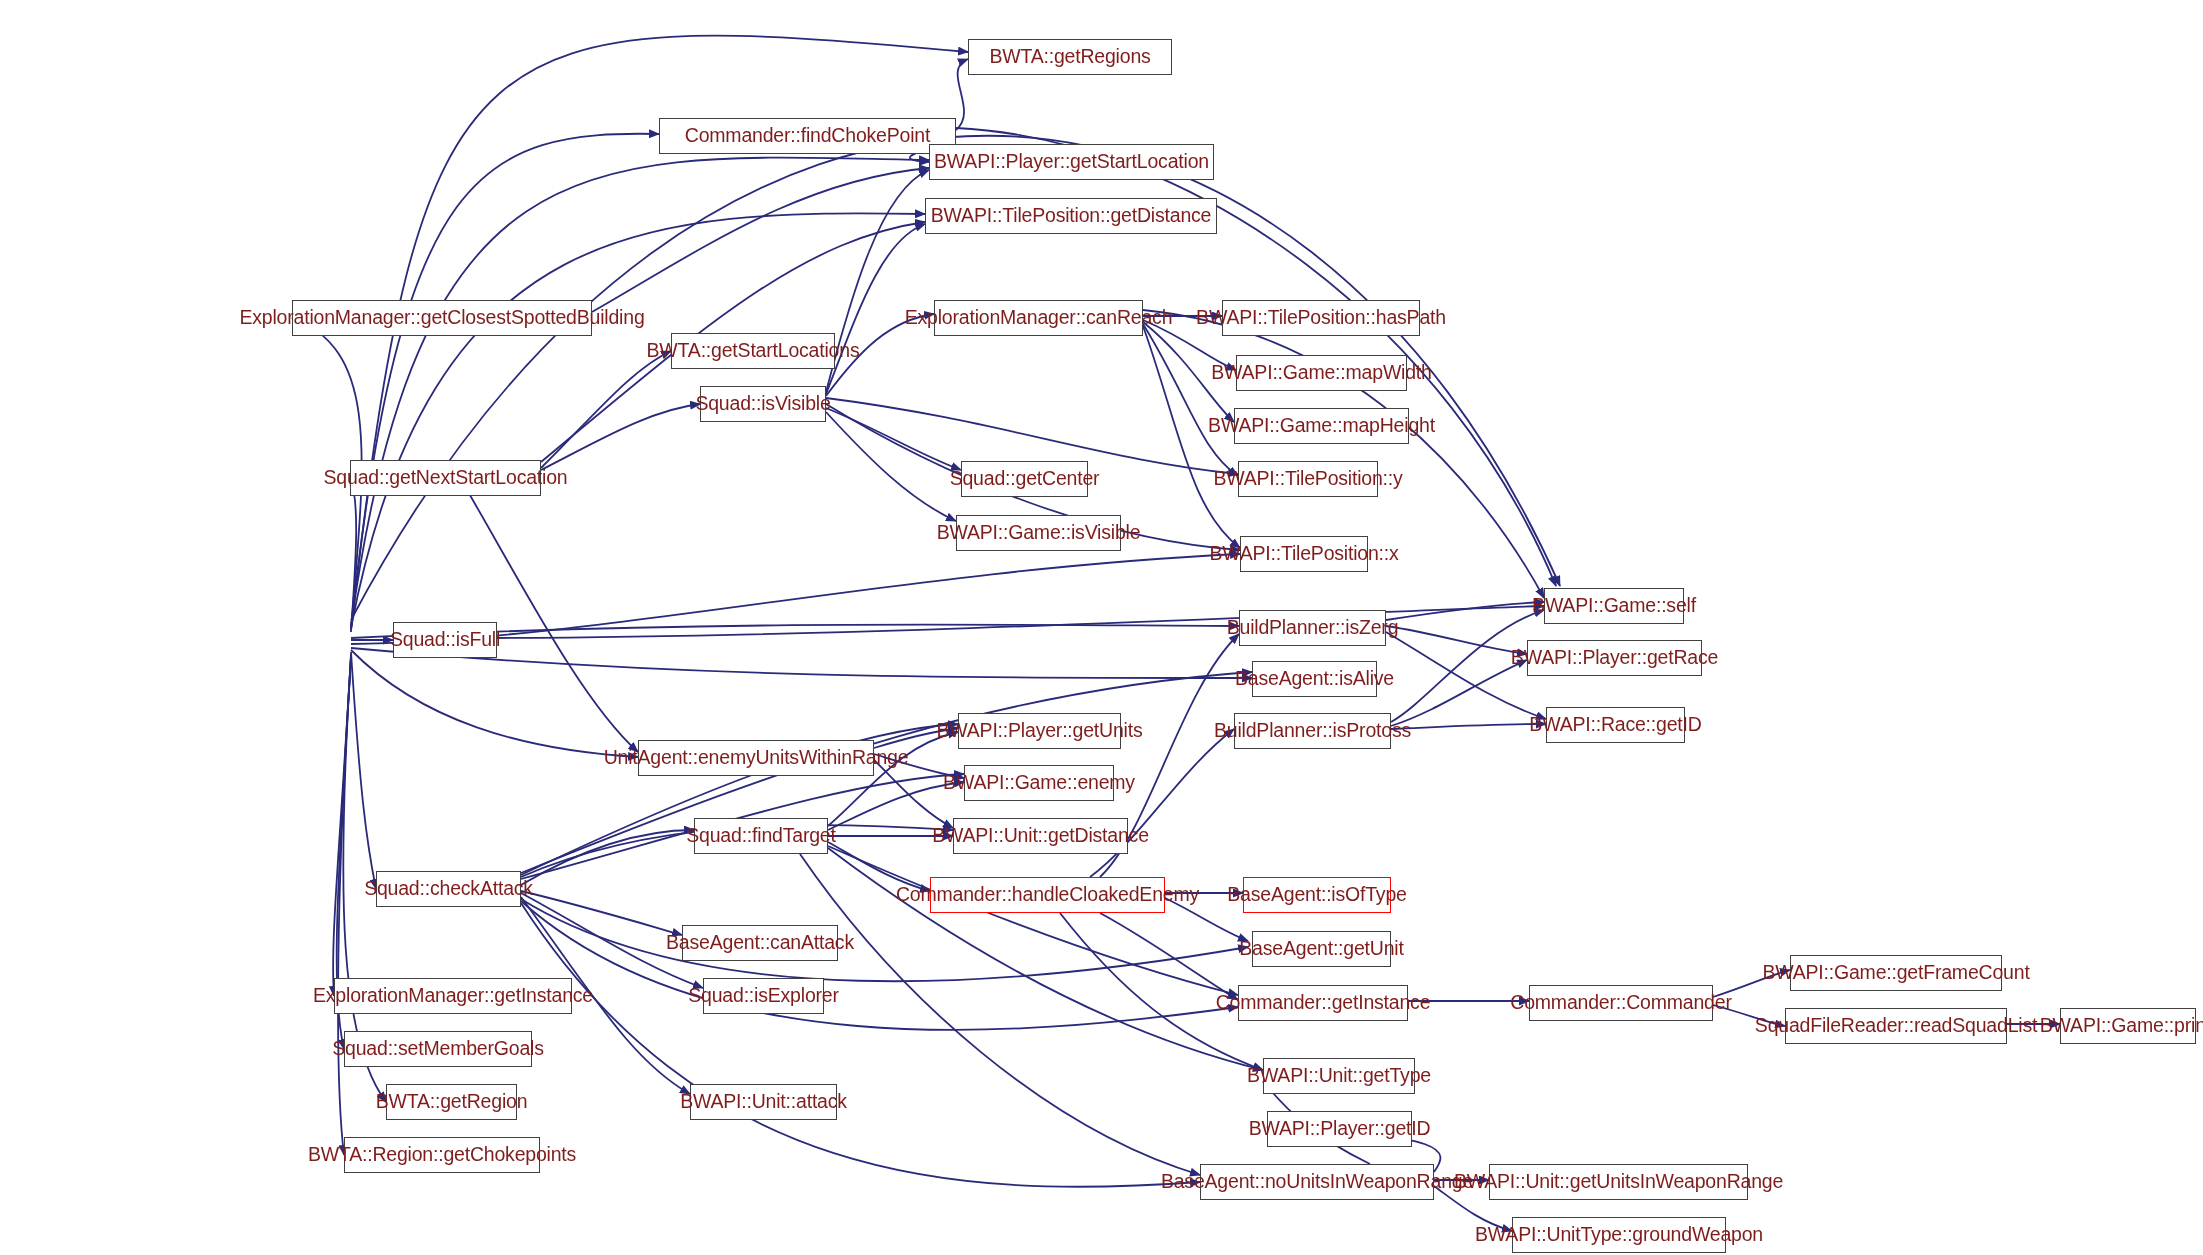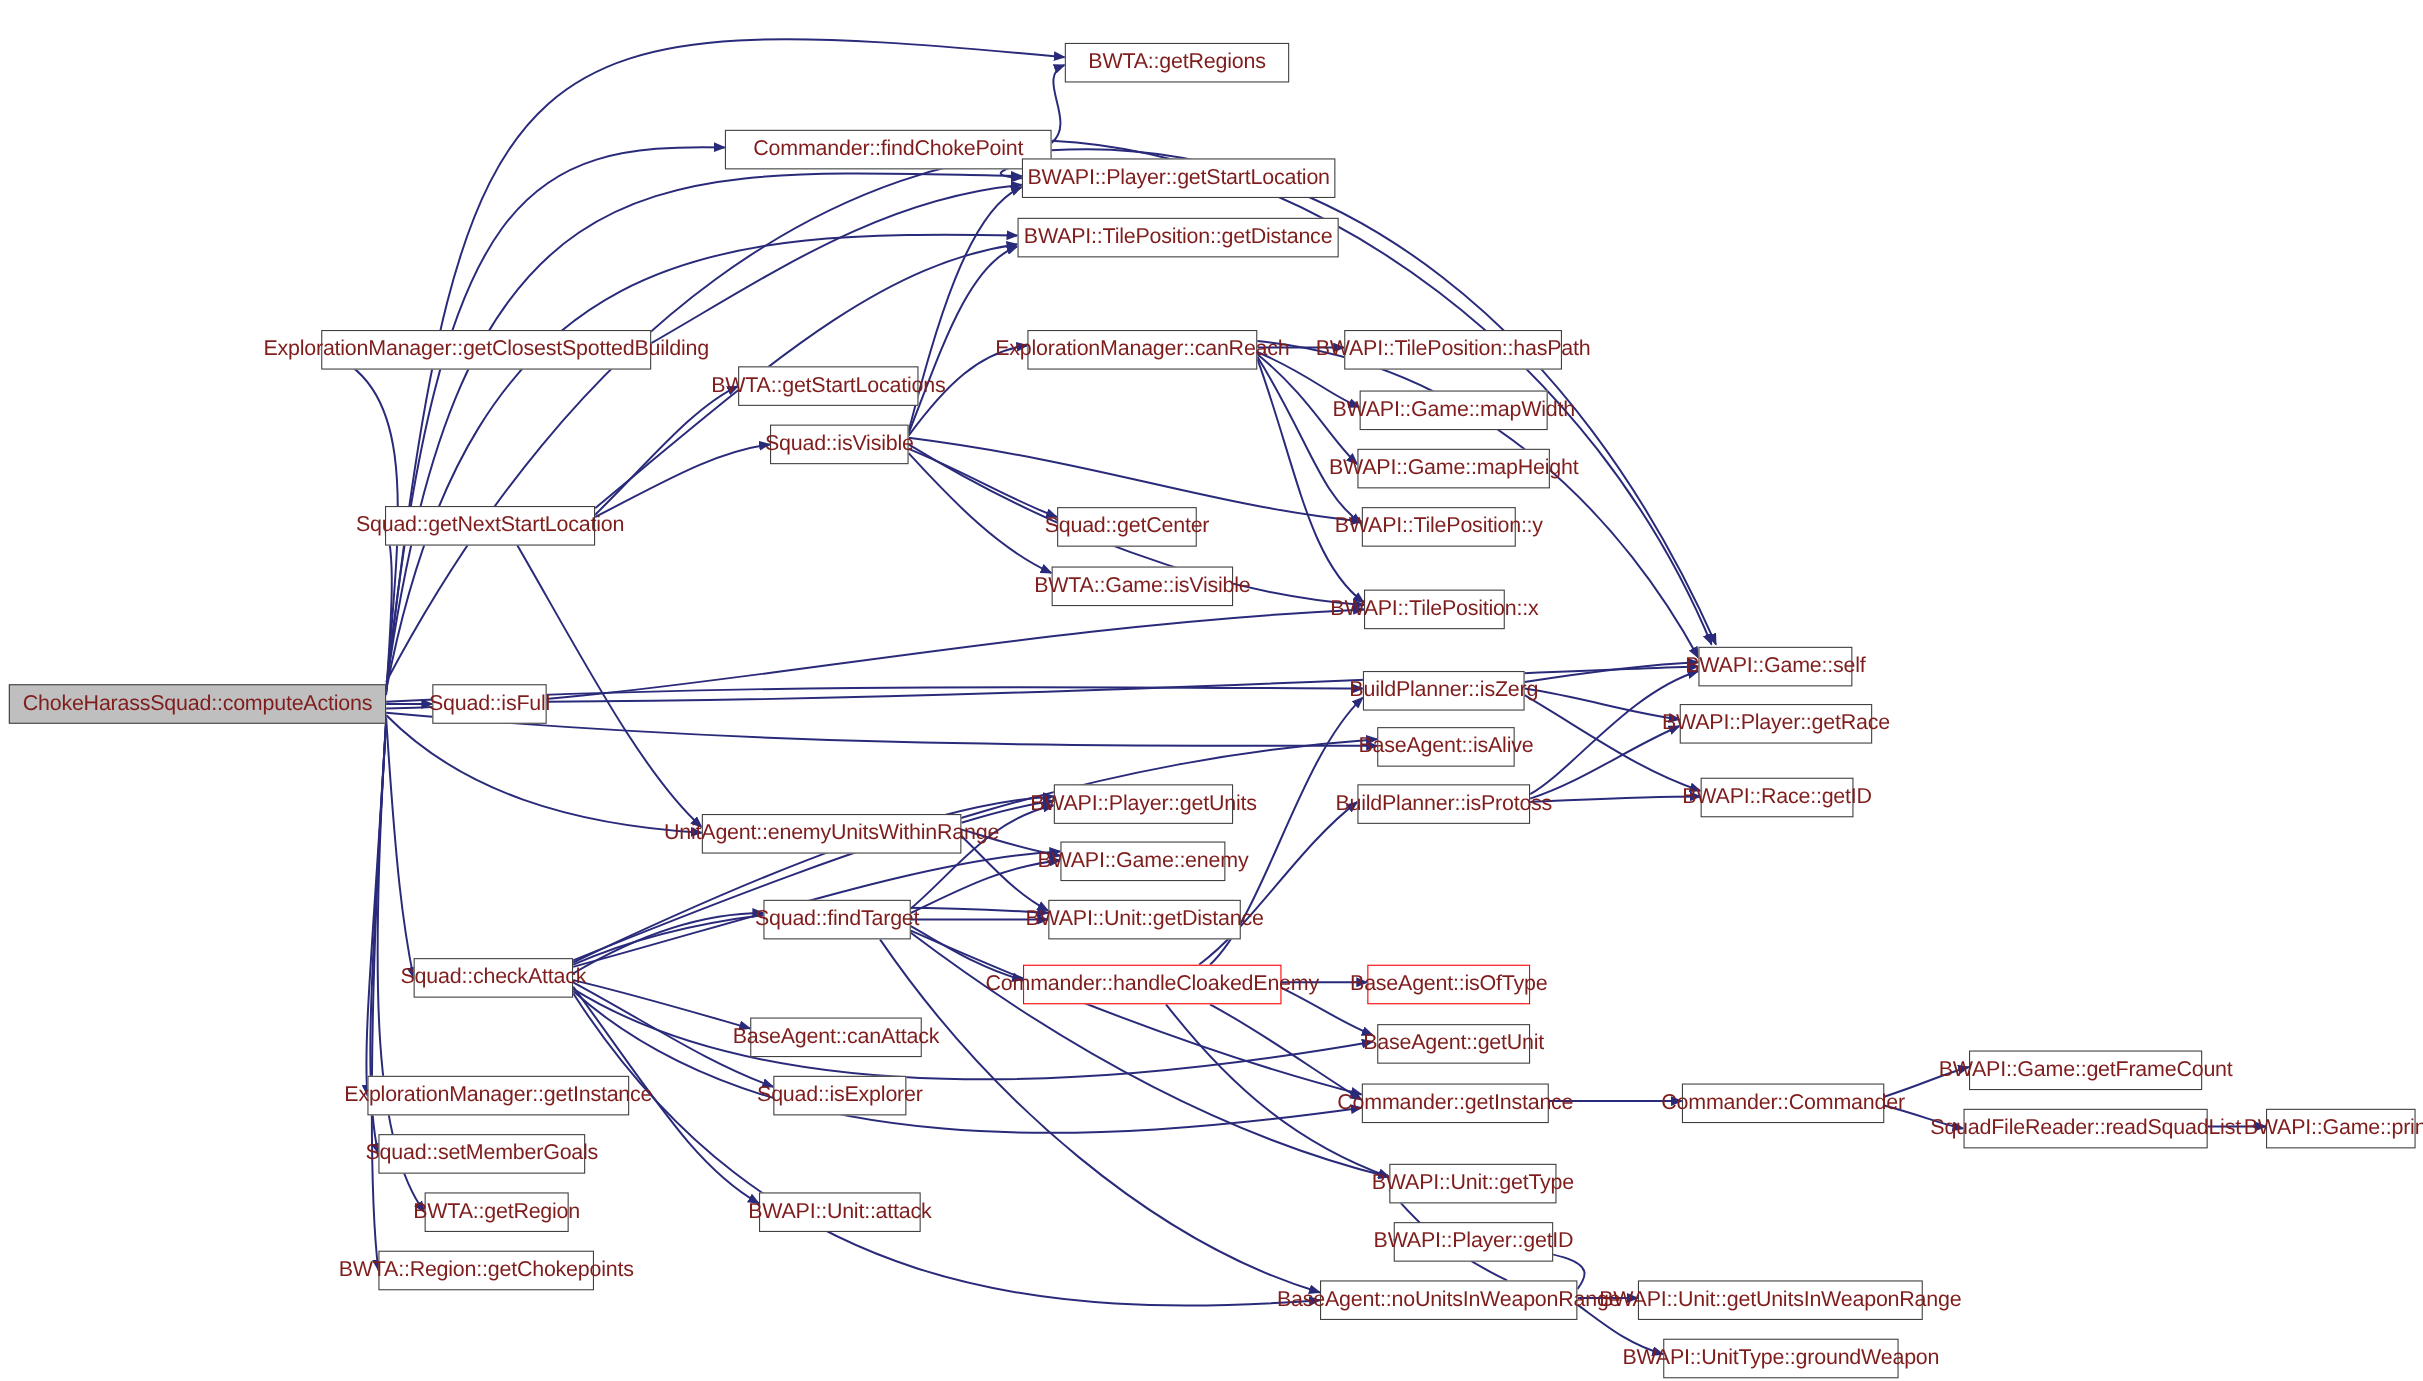--- a/index.html
+++ b/index.html
@@ -133,36 +133,35 @@
         <path d="M 1408 1001 L 1529 1001" marker-end="url(#arrow)"></path>
         <path d="M 1713 997 C 1750 985 1770 975 1790 970" marker-end="url(#arrow)"></path>
         <path d="M 1713 1005 C 1750 1015 1765 1022 1785 1026" marker-end="url(#arrow)"></path>
         <path d="M 2007 1024 L 2060 1024" marker-end="url(#arrow)"></path>
         <path d="M 1370 1164 C 1300 1130 1280 1100 1263 1082" marker-end="url(#arrow)"></path>
         <path d="M 1434 1172 C 1450 1150 1450 1135 1267 1127" marker-end="url(#arrow)"></path>
         <path d="M 1434 1180 L 1489 1180" marker-end="url(#arrow)"></path>
         <path d="M 1434 1186 C 1460 1205 1480 1222 1512 1231" marker-end="url(#arrow)"></path>
       </g>
   </svg>
-<div class="node root" style="left: 8px; top: 622px; width: 343px; height: 36px;">ChokeHarassSquad::computeActions</div>
     <div class="node" style="left: 968px; top: 39px; width: 204px; height: 36px;">BWTA::getRegions</div>
     <div class="node" style="left: 659px; top: 118px; width: 297px; height: 36px;">Commander::findChokePoint</div>
     <div class="node" style="left: 929px; top: 144px; width: 285px; height: 36px;">BWAPI::Player::getStartLocation</div>
     <div class="node" style="left: 925px; top: 198px; width: 292px; height: 36px;">BWAPI::TilePosition::getDistance</div>
     <div class="node" style="left: 292px; top: 300px; width: 300px; height: 36px;">ExplorationManager::getClosestSpottedBuilding</div>
     <div class="node" style="left: 934px; top: 300px; width: 209px; height: 36px;">ExplorationManager::canReach</div>
     <div class="node" style="left: 1222px; top: 300px; width: 198px; height: 36px;">BWAPI::TilePosition::hasPath</div>
     <div class="node" style="left: 671px; top: 333px; width: 164px; height: 36px;">BWTA::getStartLocations</div>
     <div class="node" style="left: 1236px; top: 355px; width: 171px; height: 36px;">BWAPI::Game::mapWidth</div>
     <div class="node" style="left: 700px; top: 386px; width: 126px; height: 36px;">Squad::isVisible</div>
     <div class="node" style="left: 1234px; top: 408px; width: 175px; height: 36px;">BWAPI::Game::mapHeight</div>
     <div class="node" style="left: 350px; top: 460px; width: 191px; height: 36px;">Squad::getNextStartLocation</div>
     <div class="node" style="left: 961px; top: 461px; width: 127px; height: 36px;">Squad::getCenter</div>
     <div class="node" style="left: 1238px; top: 461px; width: 140px; height: 36px;">BWAPI::TilePosition::y</div>
-    <div class="node" style="left: 956px; top: 515px; width: 165px; height: 36px;">BWTA::Game::isVisible</div>
+    <div class="node" style="left: 956px; top: 515px; width: 165px; height: 36px;">BWAPI::Game::isVisible</div>
     <div class="node" style="left: 1240px; top: 536px; width: 128px; height: 36px;">BWAPI::TilePosition::x</div>
     <div class="node" style="left: 1544px; top: 588px; width: 140px; height: 36px;">BWAPI::Game::self</div>
     <div class="node" style="left: 393px; top: 622px; width: 104px; height: 36px;">Squad::isFull</div>
     <div class="node" style="left: 1239px; top: 610px; width: 147px; height: 36px;">BuildPlanner::isZerg</div>
     <div class="node" style="left: 1527px; top: 640px; width: 175px; height: 36px;">BWAPI::Player::getRace</div>
     <div class="node" style="left: 1252px; top: 661px; width: 125px; height: 36px;">BaseAgent::isAlive</div>
     <div class="node" style="left: 1546px; top: 707px; width: 139px; height: 36px;">BWAPI::Race::getID</div>
     <div class="node" style="left: 958px; top: 713px; width: 163px; height: 36px;">BWAPI::Player::getUnits</div>
     <div class="node" style="left: 1234px; top: 713px; width: 157px; height: 36px;">BuildPlanner::isProtoss</div>
     <div class="node" style="left: 638px; top: 740px; width: 236px; height: 36px;">UnitAgent::enemyUnitsWithinRange</div>

